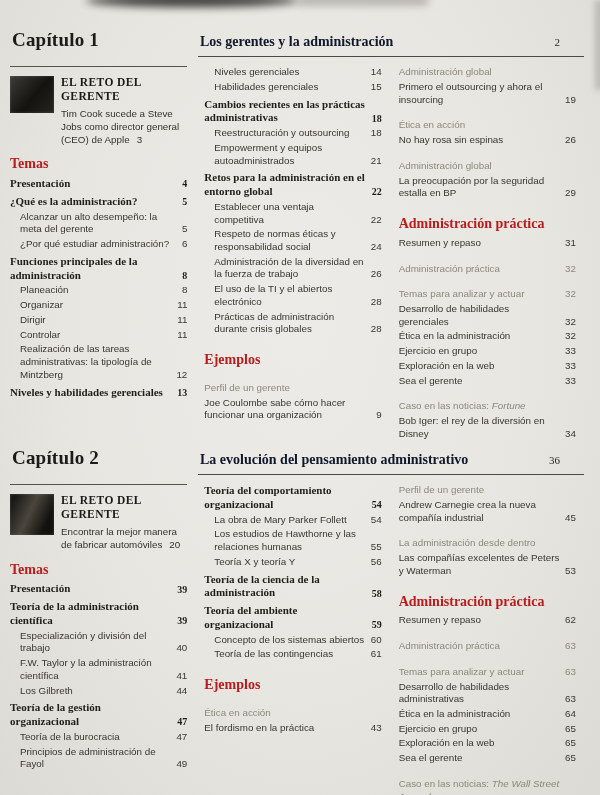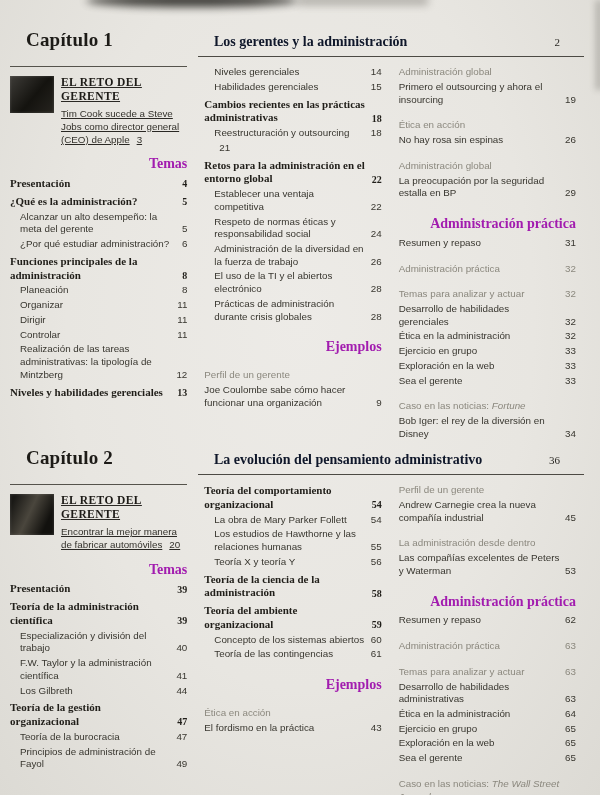--- a/index.html
+++ b/index.html
@@ -16,53 +16,53 @@
     background:#14130f; opacity:.8; filter:blur(4px); border-radius:50%; }
   .smudge-top2 { position:absolute; top:-4px; left:298px; width:130px; height:9px;
     background:#6a6760; opacity:.45; filter:blur(4px); }
   .edge-right { position:absolute; top:0; right:-4px; width:9px; height:90px;
     background:#8e8c86; opacity:.45; filter:blur(3px); }
 
   .chapter { position:absolute; left:0; width:600px; overflow:hidden; }
   #ch1 { top:30px; height:414px; }
   #ch2 { top:448px; height:347px; }
 
-  .ch-head { position:relative; display:flex; align-items:baseline; padding:0 40px 7px 26px; }
+  .ch-head { position:relative; display:flex; align-items:baseline; padding:0 40px 7px 12px; }
   .ch-label { width:188px; font:bold 19px/1 "Liberation Serif", serif; color:#1d1b17; letter-spacing:.2px; }
   .ch-title { flex:1; font:bold 14px/1.15 "Liberation Serif", serif; color:#0f172a; }
   .ch-page { font:11px "Liberation Serif", serif; color:#2a2824; }
   .ch-rule { position:absolute; left:198px; right:16px; bottom:0; border-bottom:1.5px solid #4c4a44; }
 
   .cols { display:flex; gap:17px; padding:9px 24px 0 10px; }
   .col { flex:1; min-width:0; }
 
   
   .reto { display:flex; gap:7px; border-top:1.3px solid #55534c; padding-top:9px; margin-bottom:10px; }
   .reto-img { width:44px; height:37px; flex:0 0 44px;
     background:linear-gradient(130deg,#3e3c38 0%,#14130f 55%,#26241f 100%);
     box-shadow:inset 0 0 3px rgba(255,255,255,.18); }
   #ch2 .reto-img { height:41px;
     background:linear-gradient(115deg,#1a1916 10%,#4a463d 45%,#12110e 80%); }
-  .reto-right { min-width:0;text-decoration:underline; }
+  .reto-right { min-width:0; }
   .reto-title { font:bold 11.5px/1.18 "Liberation Serif", serif; letter-spacing:.4px;
     color:#1d1b17; width:88px; margin-bottom:5px; }
   .reto-text { font:9.8px/1.3 "Liberation Sans", sans-serif; color:#34322c; }
   .reto-text .pg { margin-left:7px; }
 
   
   .entry { display:flex; align-items:flex-end; justify-content:space-between; }
   .entry .txt { display:block; min-width:0; }
   .entry .pg { margin-left:5px; white-space:nowrap; }
   .entry.item { font:9.8px/1.3 "Liberation Sans", sans-serif; color:#38362f; margin-top:2px;align-items:flex-end; }
   .entry.item.ind { padding-left:10px; }
   .entry.bold { font:bold 11px/1.25 "Liberation Serif", serif; color:#201e19; margin-top:4px; }
   .entry.bold .pg { font-size:10px; }
   .entry.label { font:9.8px/1.3 "Liberation Sans", sans-serif; color:#8b887e; margin-top:13px; }
-  .entry.section { font:bold 14px/1.2 "Liberation Serif", serif; color:#a21caf;
-    margin-top:16px; margin-bottom:4px;justify-content:flex-end; }
+  .entry.section { font:bold 14px/1.2 "Liberation Serif", serif; color:#b91c1c;
+    margin-top:16px; margin-bottom:4px; }
   .entry:first-child { margin-top:0; }
   .entry .txt i { font-style:italic; }
 </style>
 </head>
 <body>
 
 <div class="smudge-top"></div>
 <div class="smudge-top2"></div>
 <div class="edge-right"></div>
 
@@ -143,20 +143,21 @@
         </div>
         <div class="entry bold">
           <span class="txt">Cambios recientes en las prácticas administrativas</span>
           <span class="pg">18</span>
         </div>
         <div class="entry item ind">
           <span class="txt">Reestructuración y outsourcing</span>
           <span class="pg">18</span>
         </div>
         <div class="entry item ind">
+          <span class="txt">Empowerment y equipos autoadministrados</span>
           <span class="pg">21</span>
         </div>
         <div class="entry bold">
           <span class="txt">Retos para la administración en el entorno global</span>
           <span class="pg">22</span>
         </div>
         <div class="entry item ind">
           <span class="txt">Establecer una ventaja competitiva</span>
           <span class="pg">22</span>
         </div>

